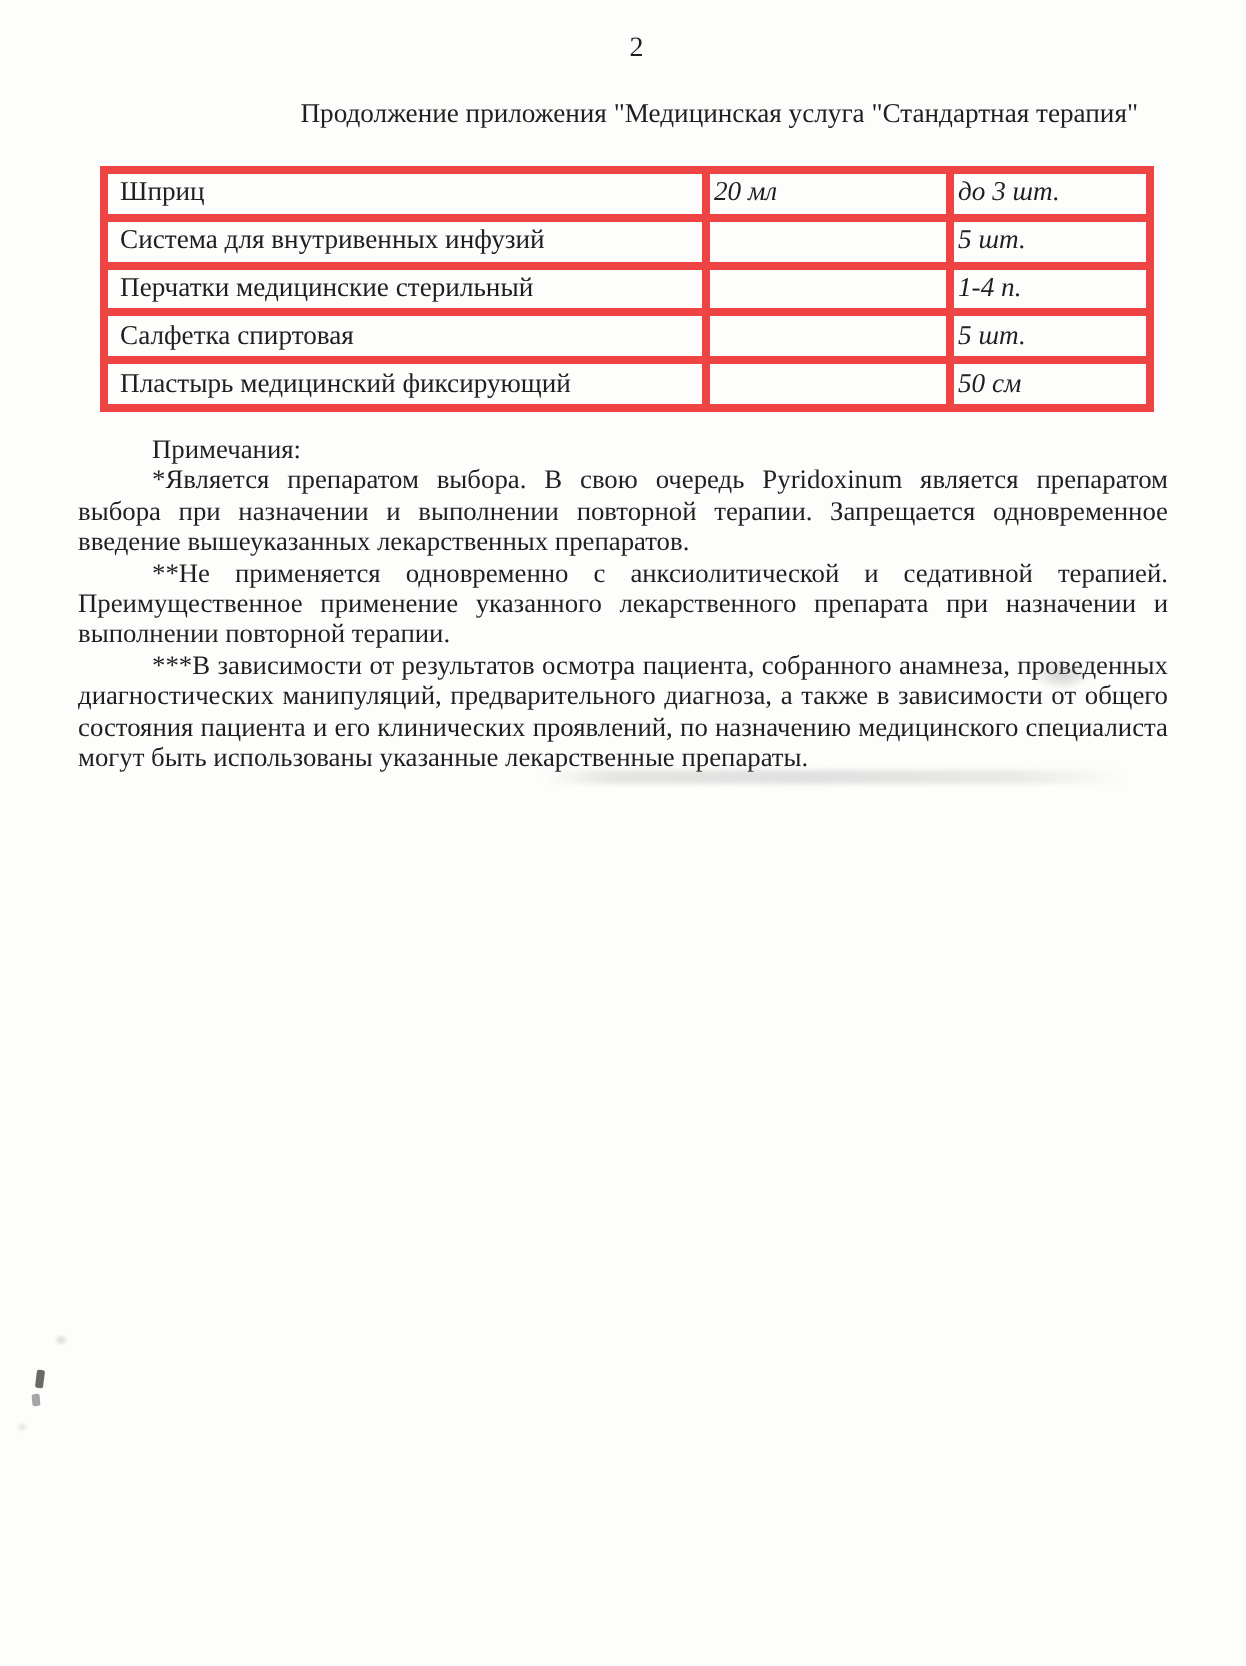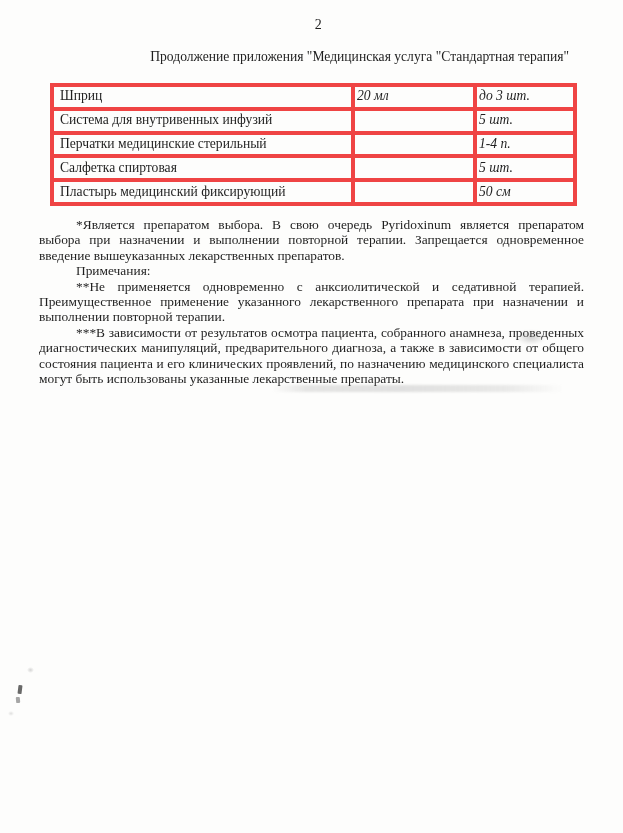--- a/index.html
+++ b/index.html
@@ -145,22 +145,22 @@
       </tr>
       <tr>
         <td class="name">Пластырь медицинский фиксирующий</td>
         <td class="dose"></td>
         <td class="qty">50 см</td>
       </tr>
     </tbody>
   </table>
 
   <div class="notes">
+    <p>Примечания:</p>
     <p>*Является препаратом выбора. В свою очередь Pyridoxinum является препаратом выбора при назначении и выполнении повторной терапии. Запрещается одновременное введение вышеуказанных лекарственных препаратов.</p>
-    <p>Примечания:</p>
     <p>**Не применяется одновременно с анксиолитической и седативной терапией. Преимущественное применение указанного лекарственного препарата при назначении и выполнении повторной терапии.</p>
     <p>***В зависимости от результатов осмотра пациента, собранного анамнеза, проведенных диагностических манипуляций, предварительного диагноза, а также в зависимости от общего состояния пациента и его клинических проявлений, по назначению медицинского специалиста могут быть использованы указанные лекарственные препараты.</p>
   </div>
 
   <div class="artifact smudge-a"></div>
   <div class="artifact smudge-b"></div>
   <div class="artifact mark-1"></div>
   <div class="artifact mark-2"></div>
   <div class="artifact mark-3"></div>
   <div class="artifact mark-4"></div>

